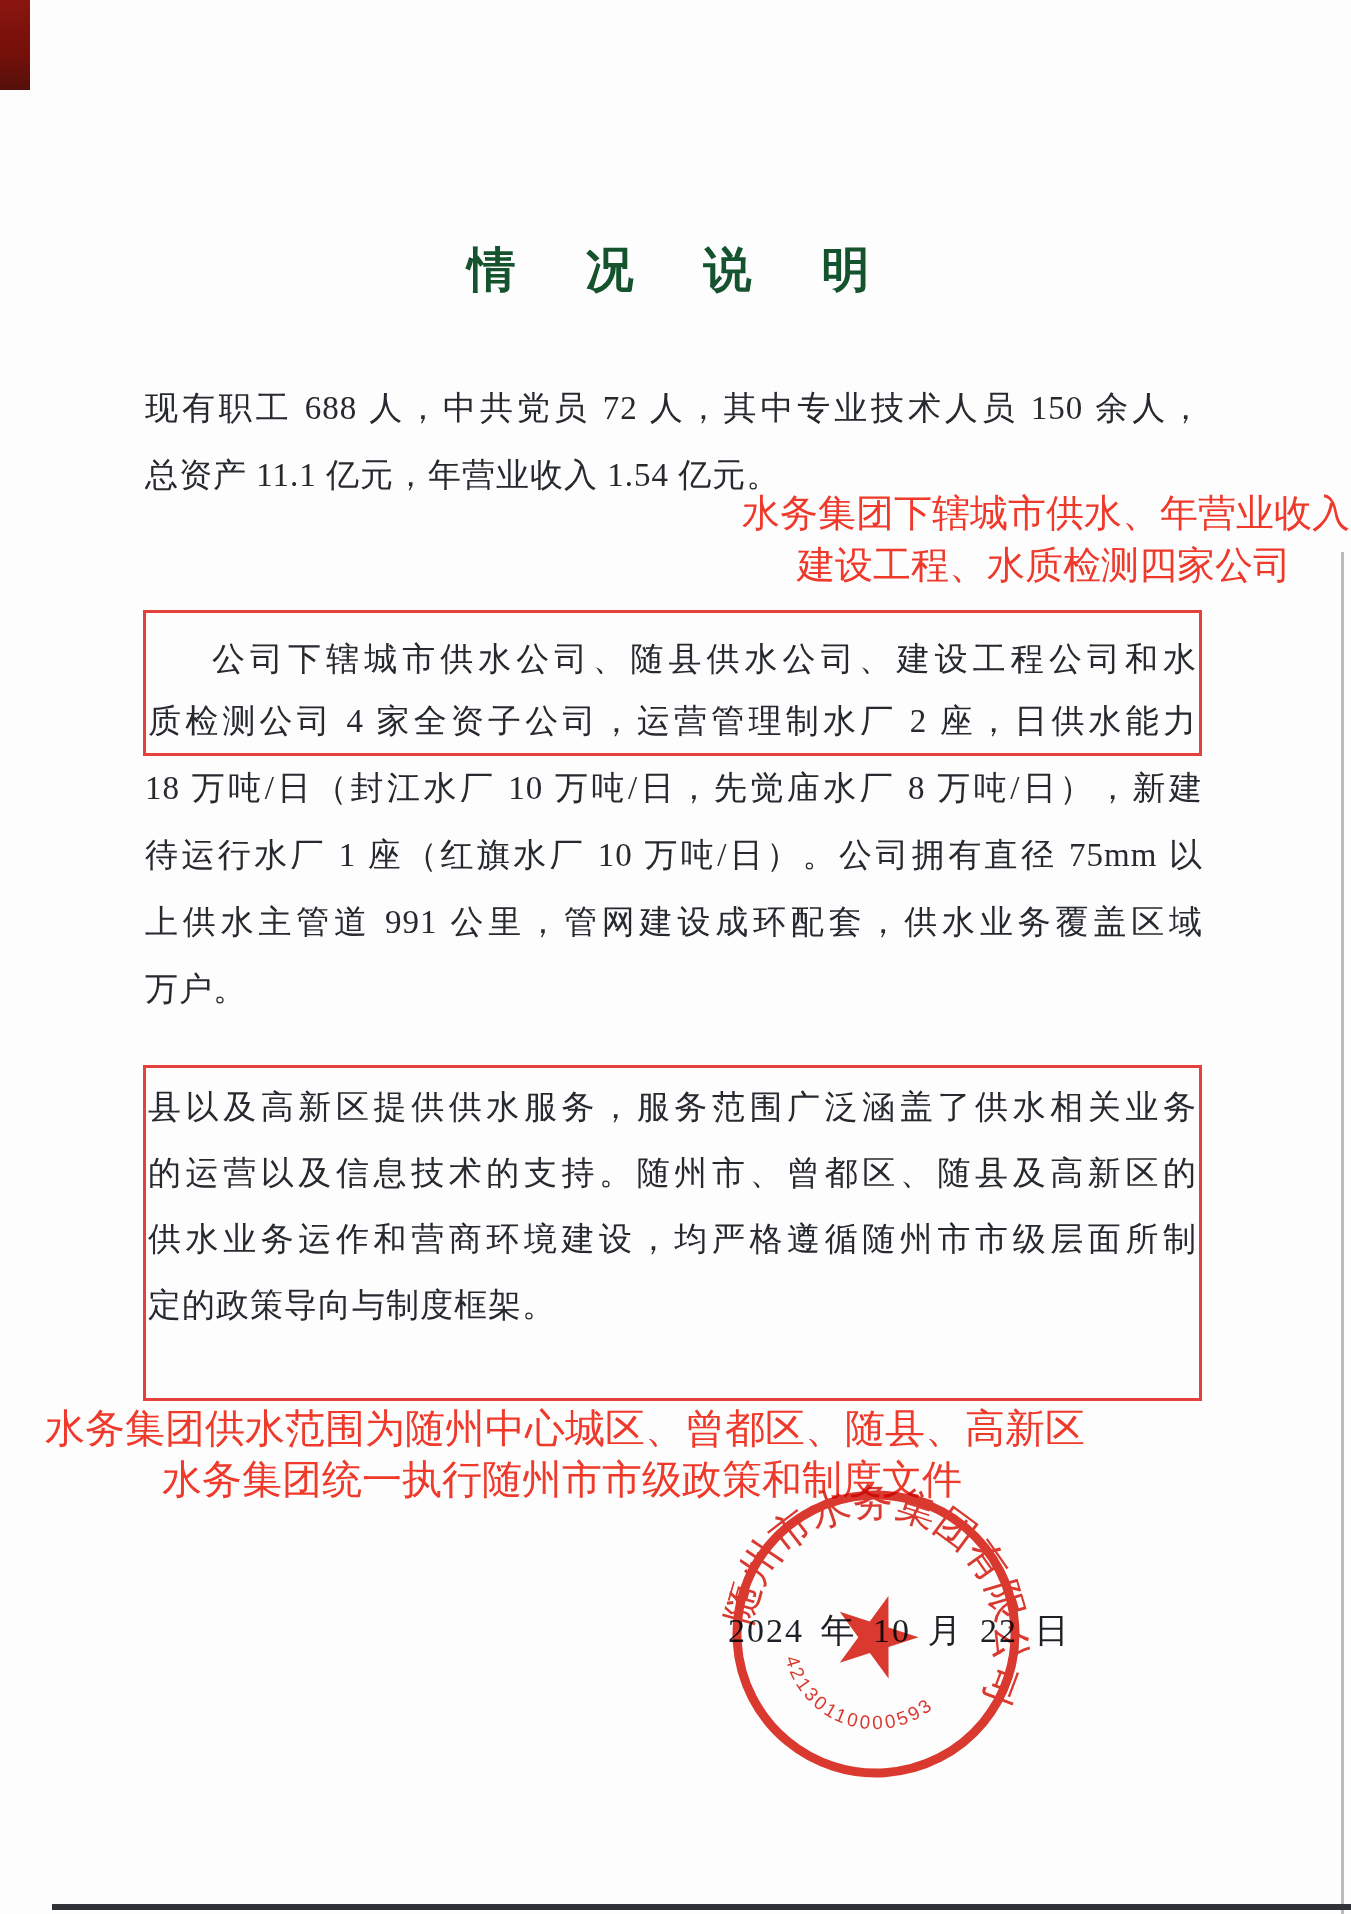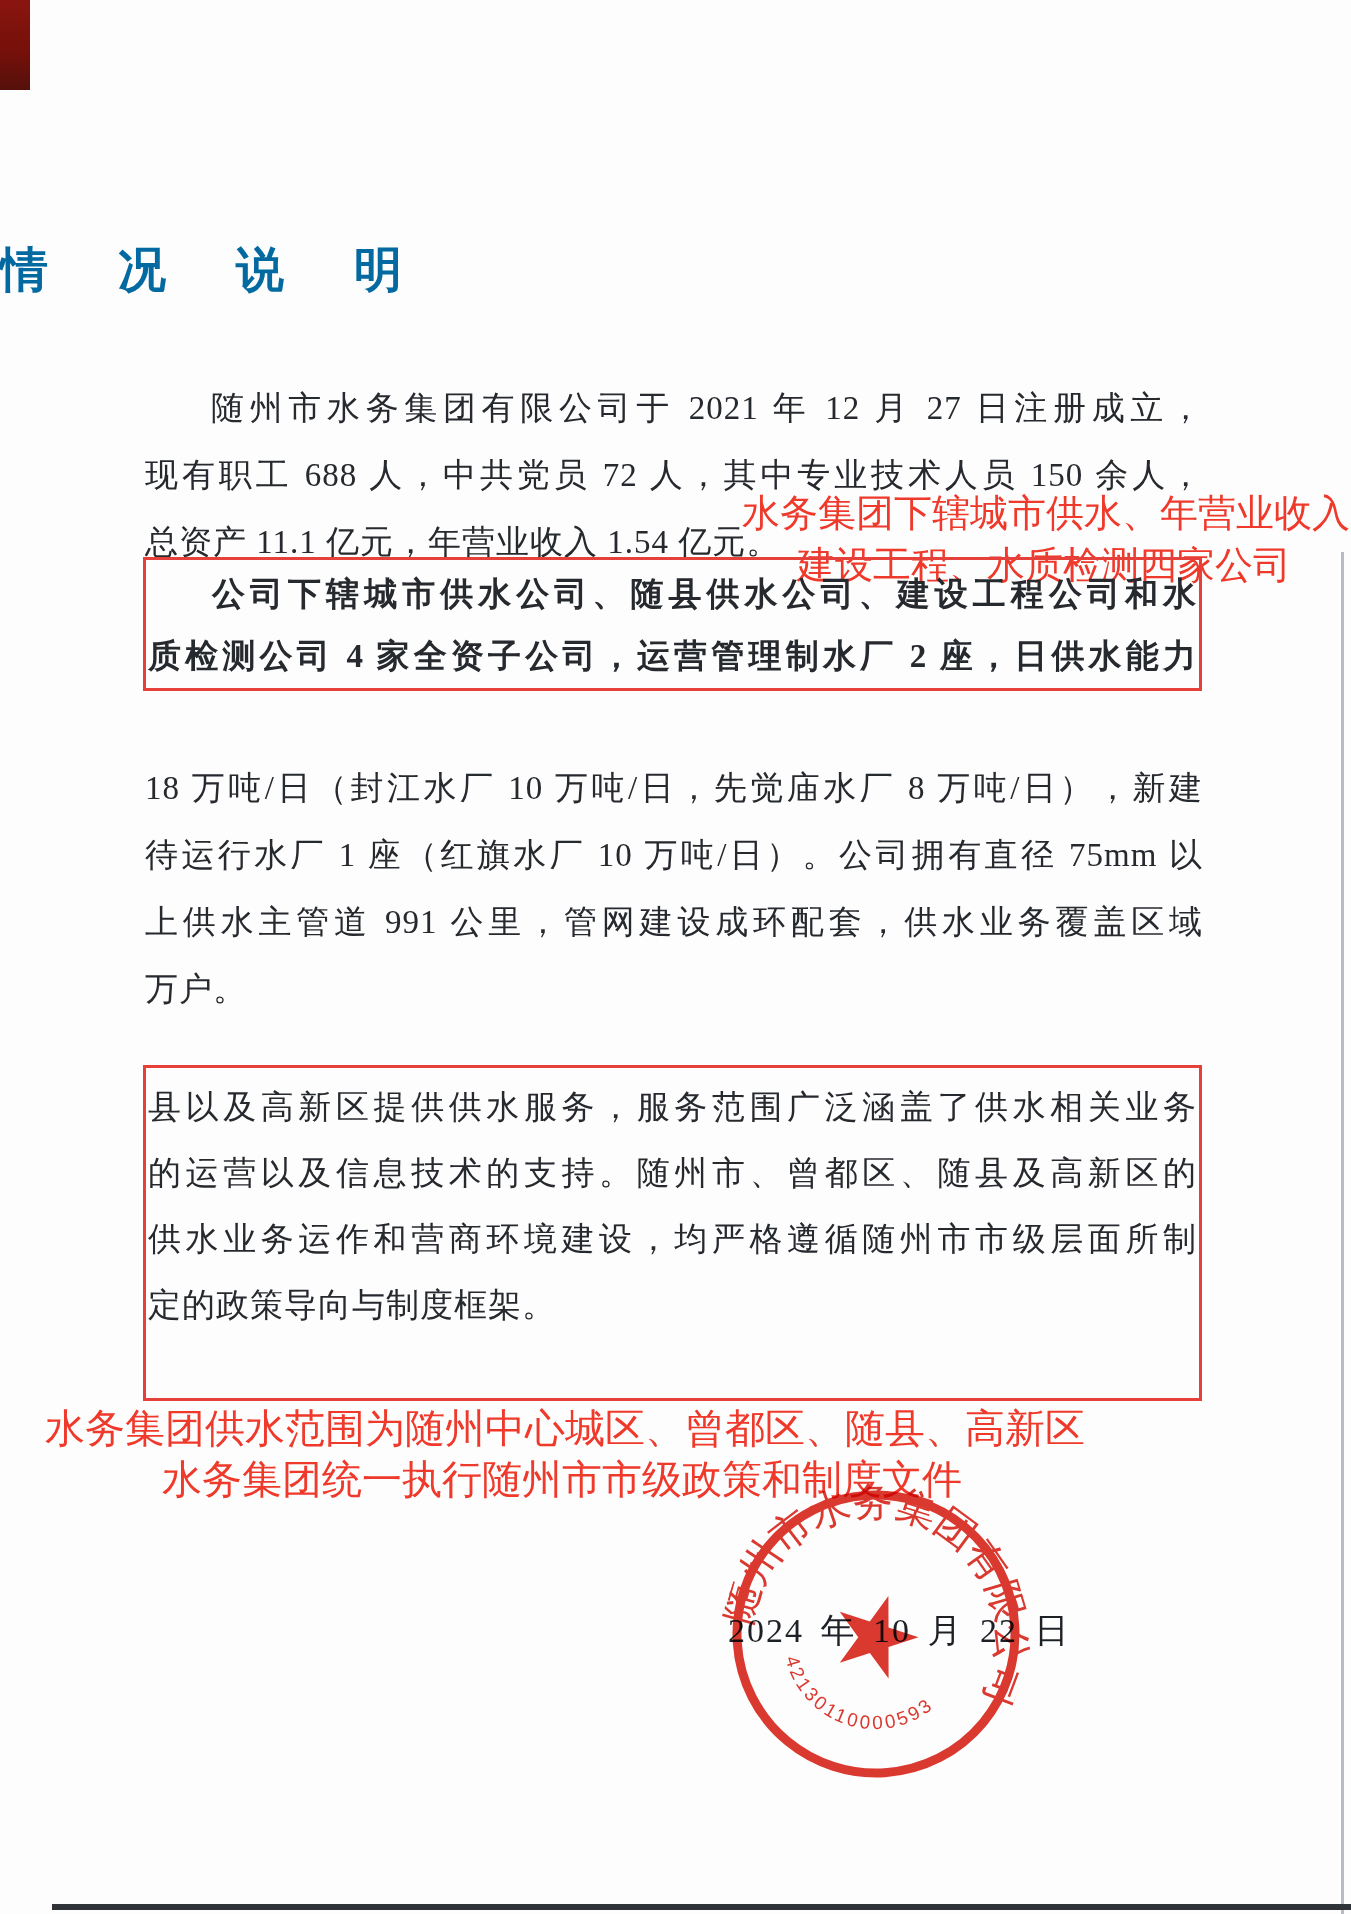--- a/index.html
+++ b/index.html
@@ -21,23 +21,24 @@
     position:absolute;left:1341px;top:552px;width:3px;height:1362px;
     background:#b7bcc2;
   }
   .bottom-edge-line{
     position:absolute;left:52px;top:1904px;width:1299px;height:6px;
     background:#2f3338;
   }
   
   .doc-title{
     position:absolute;left:0;top:238px;width:100%;
+    text-align:center;
     font-size:48px;font-weight:bold;
     letter-spacing:14px;word-spacing:30px;
-    color:#0369a1;
+    color:#14532d;
   }
   
   .pblock{position:absolute;left:145px;width:1058px;}
   .bline{
     font-size:33px;
     line-height:67px;
     letter-spacing:1px;
     white-space:nowrap;
     text-align:justify;
     text-align-last:justify;
@@ -47,21 +48,21 @@
   .bline.short{text-align-last:left;}
   #p1{top:375px;}
   #p2{top:755px;}
   
   .hl-box{
     position:absolute;left:143px;width:1053px;
     border:3px solid #e6403a;
     box-sizing:content-box;
     background:transparent;
   }
-  #box1{top:557px;height:125px;padding-top:3px;font-weight:bold;}
+  #box1{top:610px;height:125px;padding-top:15px;}
   #box1 .bline{line-height:62px;}
   #box2{top:1065px;height:324px;padding-top:6px;}
   #box2 .bline{line-height:66px;}
   .hl-box .bline{padding-left:2px;padding-right:2px;}
   .hl-box .bline.indent{padding-left:66px;}
   
   .red-note{
     position:absolute;
     font-family:"Liberation Sans","DejaVu Sans",sans-serif;
     color:#ee392b;
@@ -95,21 +96,20 @@
 
 <div class="page">
 
   <div class="corner-mark"></div>
   <div class="right-edge-line"></div>
   <div class="bottom-edge-line"></div>
 
   <div class="doc-title">情 况 说 明</div>
 
   <div class="pblock" id="p1">
-    <div class="bline indent">随州市水务集团有限公司于 2021 年 12 月 27 日注册成立，</div>
     <div class="bline">现有职工 688 人，中共党员 72 人，其中专业技术人员 150 余人，</div>
     <div class="bline short">总资产 11.1 亿元，年营业收入 1.54 亿元。</div>
   </div>
 
   <div class="red-note" id="note-top-1">水务集团下辖城市供水、年营业收入、</div>
   <div class="red-note" id="note-top-2">建设工程、水质检测四家公司</div>
 
   <div class="hl-box" id="box1">
     <div class="bline indent">公司下辖城市供水公司、随县供水公司、建设工程公司和水</div>
     <div class="bline">质检测公司 4 家全资子公司，运营管理制水厂 2 座，日供水能力</div>

